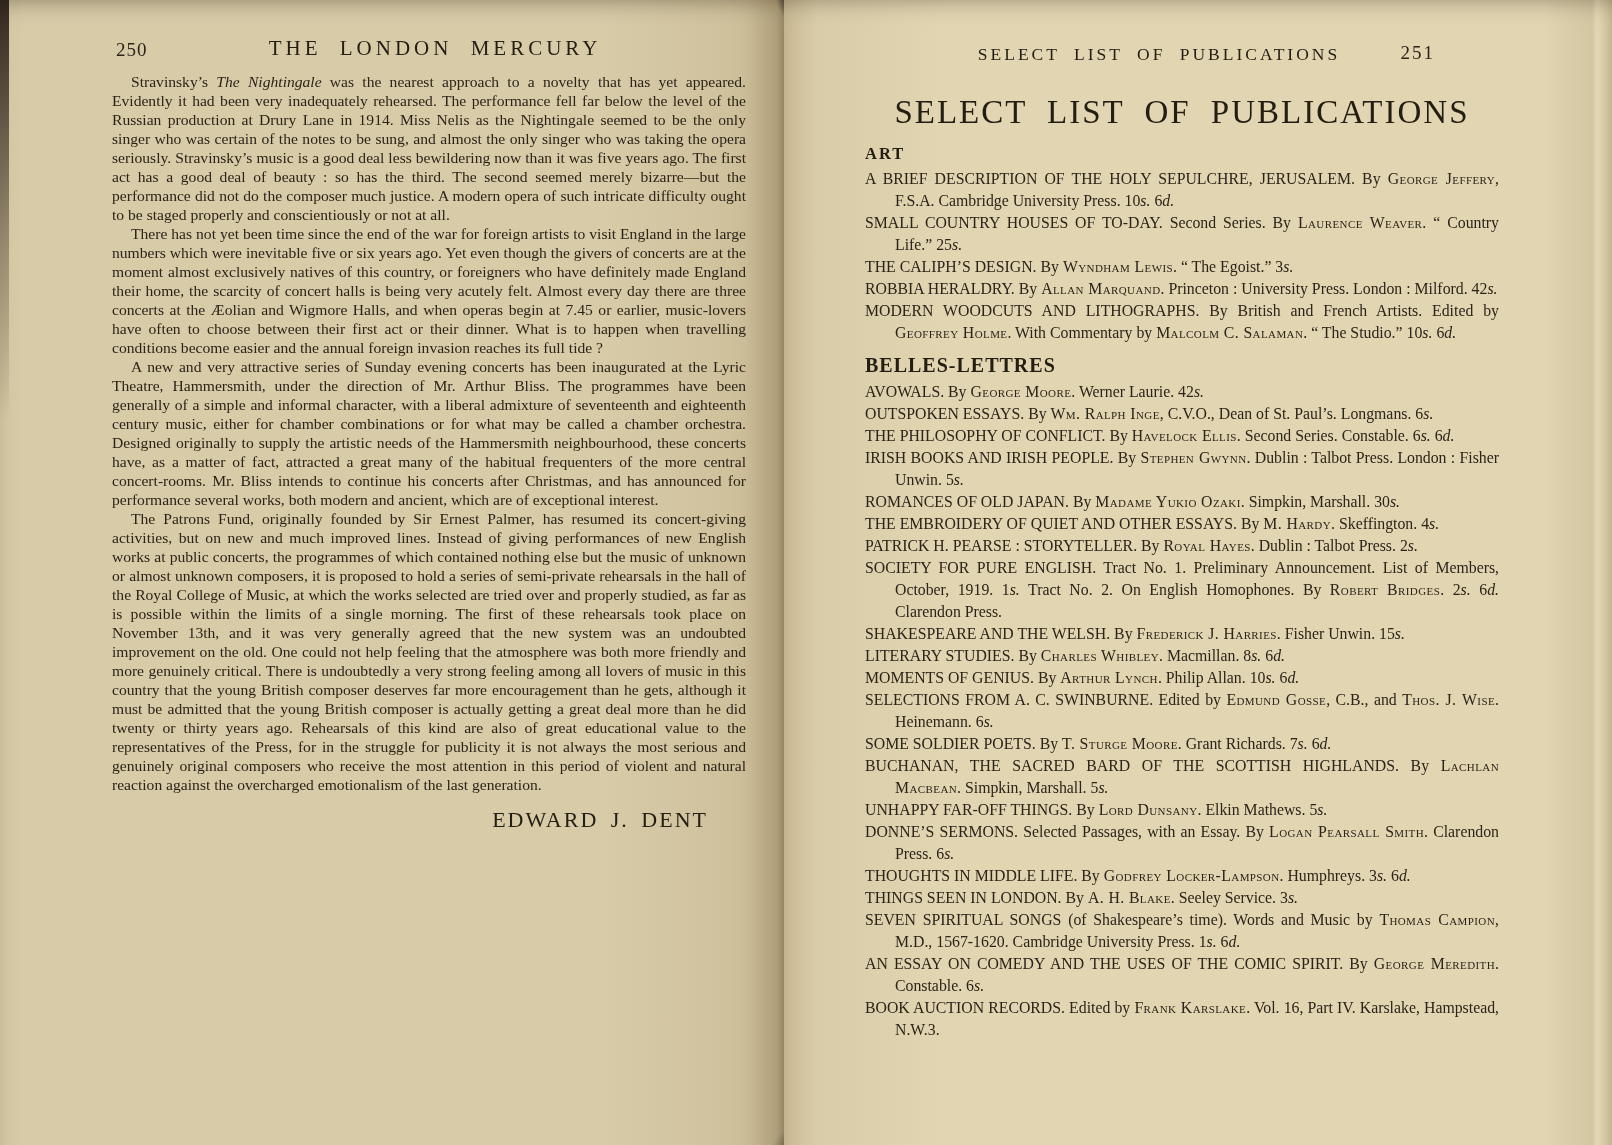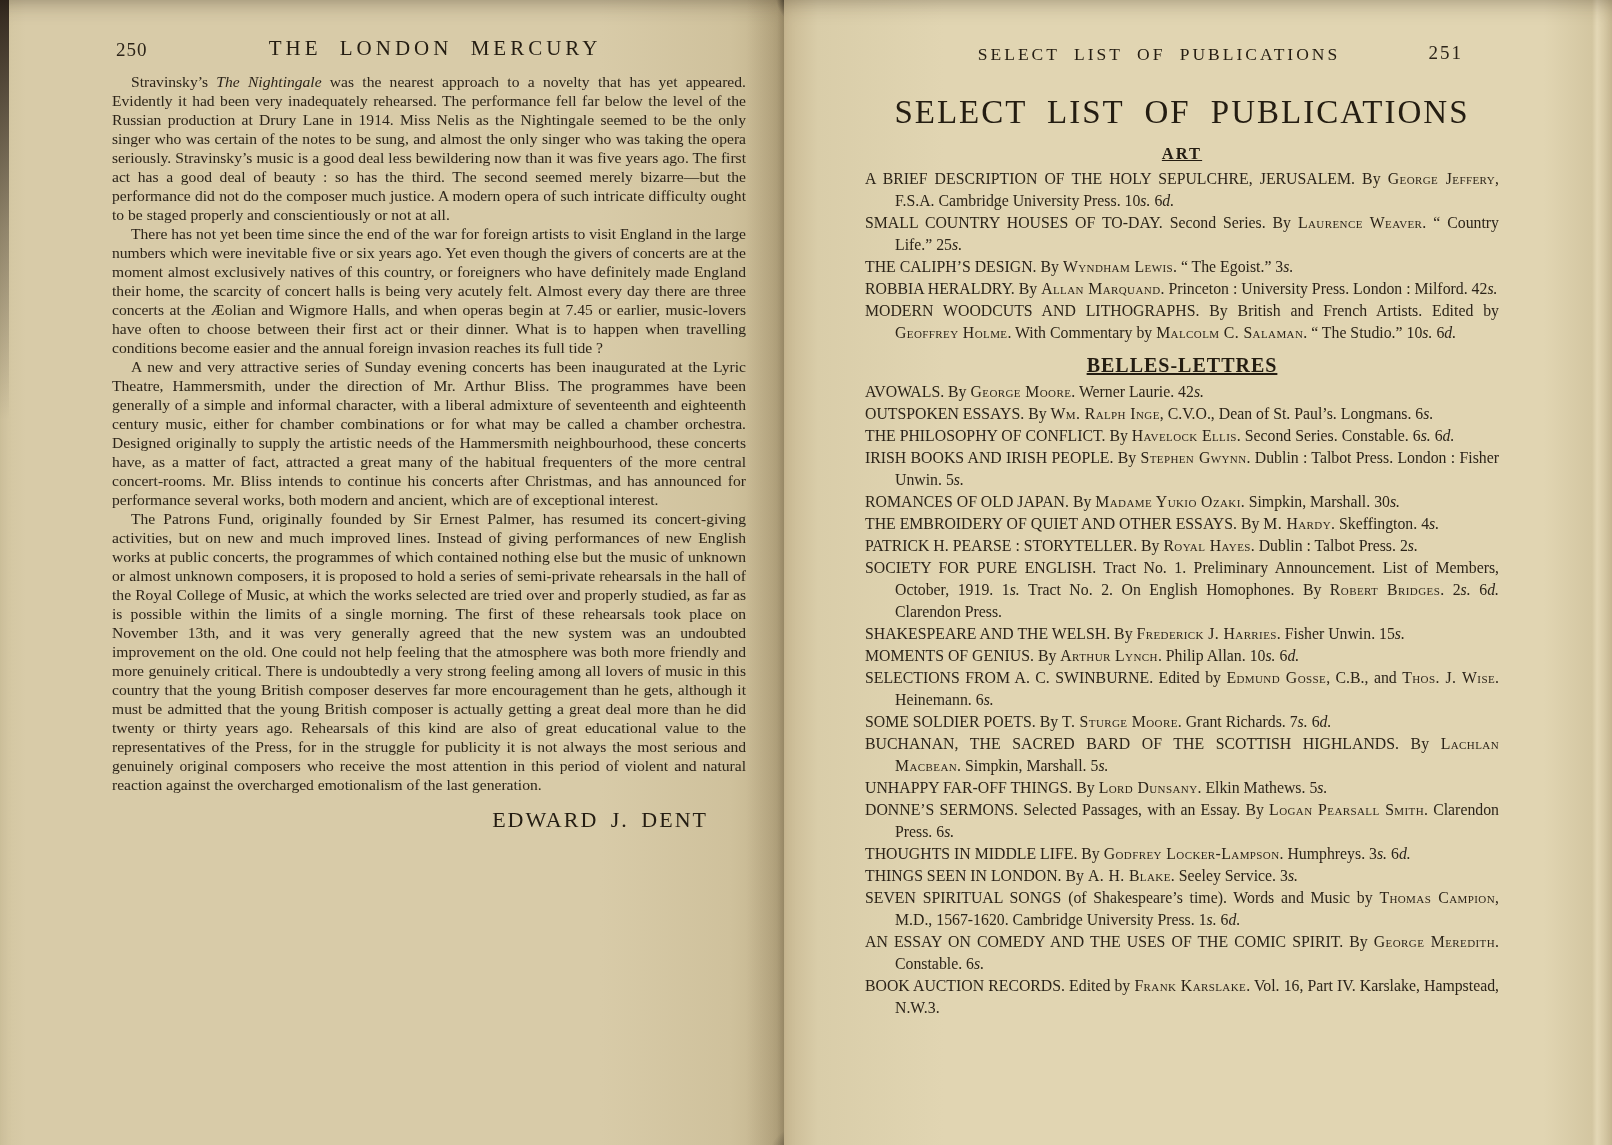--- a/index.html
+++ b/index.html
@@ -64,29 +64,28 @@
     position:absolute;left:784px;top:0;width:828px;height:1145px;
     background:linear-gradient(90deg,#c9b993 0,#d9cda9 34px,var(--paper-right) 160px,var(--paper-right) 760px,#d3c6a1 808px,#e3d7b5 813px,#cbbc96 828px);
     box-shadow:inset 0 14px 22px -14px rgba(40,28,16,.4);
   }
   .right-col{position:absolute;left:81px;top:0;width:634px;}
   .right-head{position:relative;height:26px;margin-top:44px;}
   .right-running{
     position:absolute;left:0;right:46px;text-align:center;top:0;
     font-size:17.5px;letter-spacing:3px;word-spacing:7px;color:var(--ink-dark);
   }
-  .right-folio{position:absolute;right:36px;top:-2px;font-size:19px;letter-spacing:2px;}
+  .right-folio{position:absolute;right:64px;top:-2px;font-size:19px;letter-spacing:2px;}
   .main-title{
     margin:24px 0 0 0;text-align:center;font-weight:normal;
     font-size:33px;letter-spacing:2px;word-spacing:10px;color:var(--ink-dark);
   }
   .sec-head{
-    margin:13px 0 4px 0;text-align:center;font-weight:bold;color:var(--ink-dark);
+    margin:13px 0 4px 0;font-weight:bold;color:var(--ink-dark);
     letter-spacing:2px;
-    text-decoration:underline;
   }
   #sections .sec-head:nth-of-type(1){font-size:16.5px;}
   #sections .sec-head:nth-of-type(2){font-size:20px;margin-top:10px;letter-spacing:1px;}
   .entry{
     margin:0;font-size:15.8px;line-height:22px;text-align:justify;
     padding-left:30px;text-indent:-30px;
   }
   .seg-i{font-style:italic;}
   .seg-sc{font-variant:small-caps;letter-spacing:.4px;}
 </style>
@@ -134,20 +133,21 @@
           <h2 class="sec-head">BELLES-LETTRES</h2>
           <p class="entry">AVOWALS. By <span class="seg-sc">George Moore</span>. Werner Laurie. 42<span class="seg-i">s.</span></p>
           <p class="entry">OUTSPOKEN ESSAYS. By <span class="seg-sc">Wm. Ralph Inge</span>, C.V.O., Dean of St. Paul’s. Longmans. 6<span class="seg-i">s.</span></p>
           <p class="entry">THE PHILOSOPHY OF CONFLICT. By <span class="seg-sc">Havelock Ellis</span>. Second Series. Constable. 6<span class="seg-i">s.</span> 6<span class="seg-i">d.</span></p>
           <p class="entry">IRISH BOOKS AND IRISH PEOPLE. By <span class="seg-sc">Stephen Gwynn</span>. Dublin : Talbot Press. London : Fisher Unwin. 5<span class="seg-i">s.</span></p>
           <p class="entry">ROMANCES OF OLD JAPAN. By <span class="seg-sc">Madame Yukio Ozaki</span>. Simpkin, Marshall. 30<span class="seg-i">s.</span></p>
           <p class="entry">THE EMBROIDERY OF QUIET AND OTHER ESSAYS. By <span class="seg-sc">M. Hardy</span>. Skeffington. 4<span class="seg-i">s.</span></p>
           <p class="entry">PATRICK H. PEARSE : STORYTELLER. By <span class="seg-sc">Royal Hayes</span>. Dublin : Talbot Press. 2<span class="seg-i">s.</span></p>
           <p class="entry">SOCIETY FOR PURE ENGLISH. Tract No. 1. Preliminary Announcement. List of Members, October, 1919. 1<span class="seg-i">s.</span> Tract No. 2. On English Homophones. By <span class="seg-sc">Robert Bridges</span>. 2<span class="seg-i">s.</span> 6<span class="seg-i">d.</span> Clarendon Press.</p>
           <p class="entry">SHAKESPEARE AND THE WELSH. By <span class="seg-sc">Frederick J. Harries</span>. Fisher Unwin. 15<span class="seg-i">s.</span></p>
+          <p class="entry">LITERARY STUDIES. By <span class="seg-sc">Charles Whibley</span>. Macmillan. 8<span class="seg-i">s.</span> 6<span class="seg-i">d.</span></p>
           <p class="entry">MOMENTS OF GENIUS. By <span class="seg-sc">Arthur Lynch</span>. Philip Allan. 10<span class="seg-i">s.</span> 6<span class="seg-i">d.</span></p>
           <p class="entry">SELECTIONS FROM A. C. SWINBURNE. Edited by <span class="seg-sc">Edmund Gosse</span>, C.B., and <span class="seg-sc">Thos. J. Wise</span>. Heinemann. 6<span class="seg-i">s.</span></p>
           <p class="entry">SOME SOLDIER POETS. By <span class="seg-sc">T. Sturge Moore</span>. Grant Richards. 7<span class="seg-i">s.</span> 6<span class="seg-i">d.</span></p>
           <p class="entry">BUCHANAN, THE SACRED BARD OF THE SCOTTISH HIGHLANDS. By <span class="seg-sc">Lachlan Macbean</span>. Simpkin, Marshall. 5<span class="seg-i">s.</span></p>
           <p class="entry">UNHAPPY FAR-OFF THINGS. By <span class="seg-sc">Lord Dunsany</span>. Elkin Mathews. 5<span class="seg-i">s.</span></p>
           <p class="entry">DONNE’S SERMONS. Selected Passages, with an Essay. By <span class="seg-sc">Logan Pearsall Smith</span>. Clarendon Press. 6<span class="seg-i">s.</span></p>
           <p class="entry">THOUGHTS IN MIDDLE LIFE. By <span class="seg-sc">Godfrey Locker-Lampson</span>. Humphreys. 3<span class="seg-i">s.</span> 6<span class="seg-i">d.</span></p>
           <p class="entry">THINGS SEEN IN LONDON. By <span class="seg-sc">A. H. Blake</span>. Seeley Service. 3<span class="seg-i">s.</span></p>
           <p class="entry">SEVEN SPIRITUAL SONGS (of Shakespeare’s time). Words and Music by <span class="seg-sc">Thomas Campion</span>, M.D., 1567-1620. Cambridge University Press. 1<span class="seg-i">s.</span> 6<span class="seg-i">d.</span></p>
           <p class="entry">AN ESSAY ON COMEDY AND THE USES OF THE COMIC SPIRIT. By <span class="seg-sc">George Meredith</span>. Constable. 6<span class="seg-i">s.</span></p>

